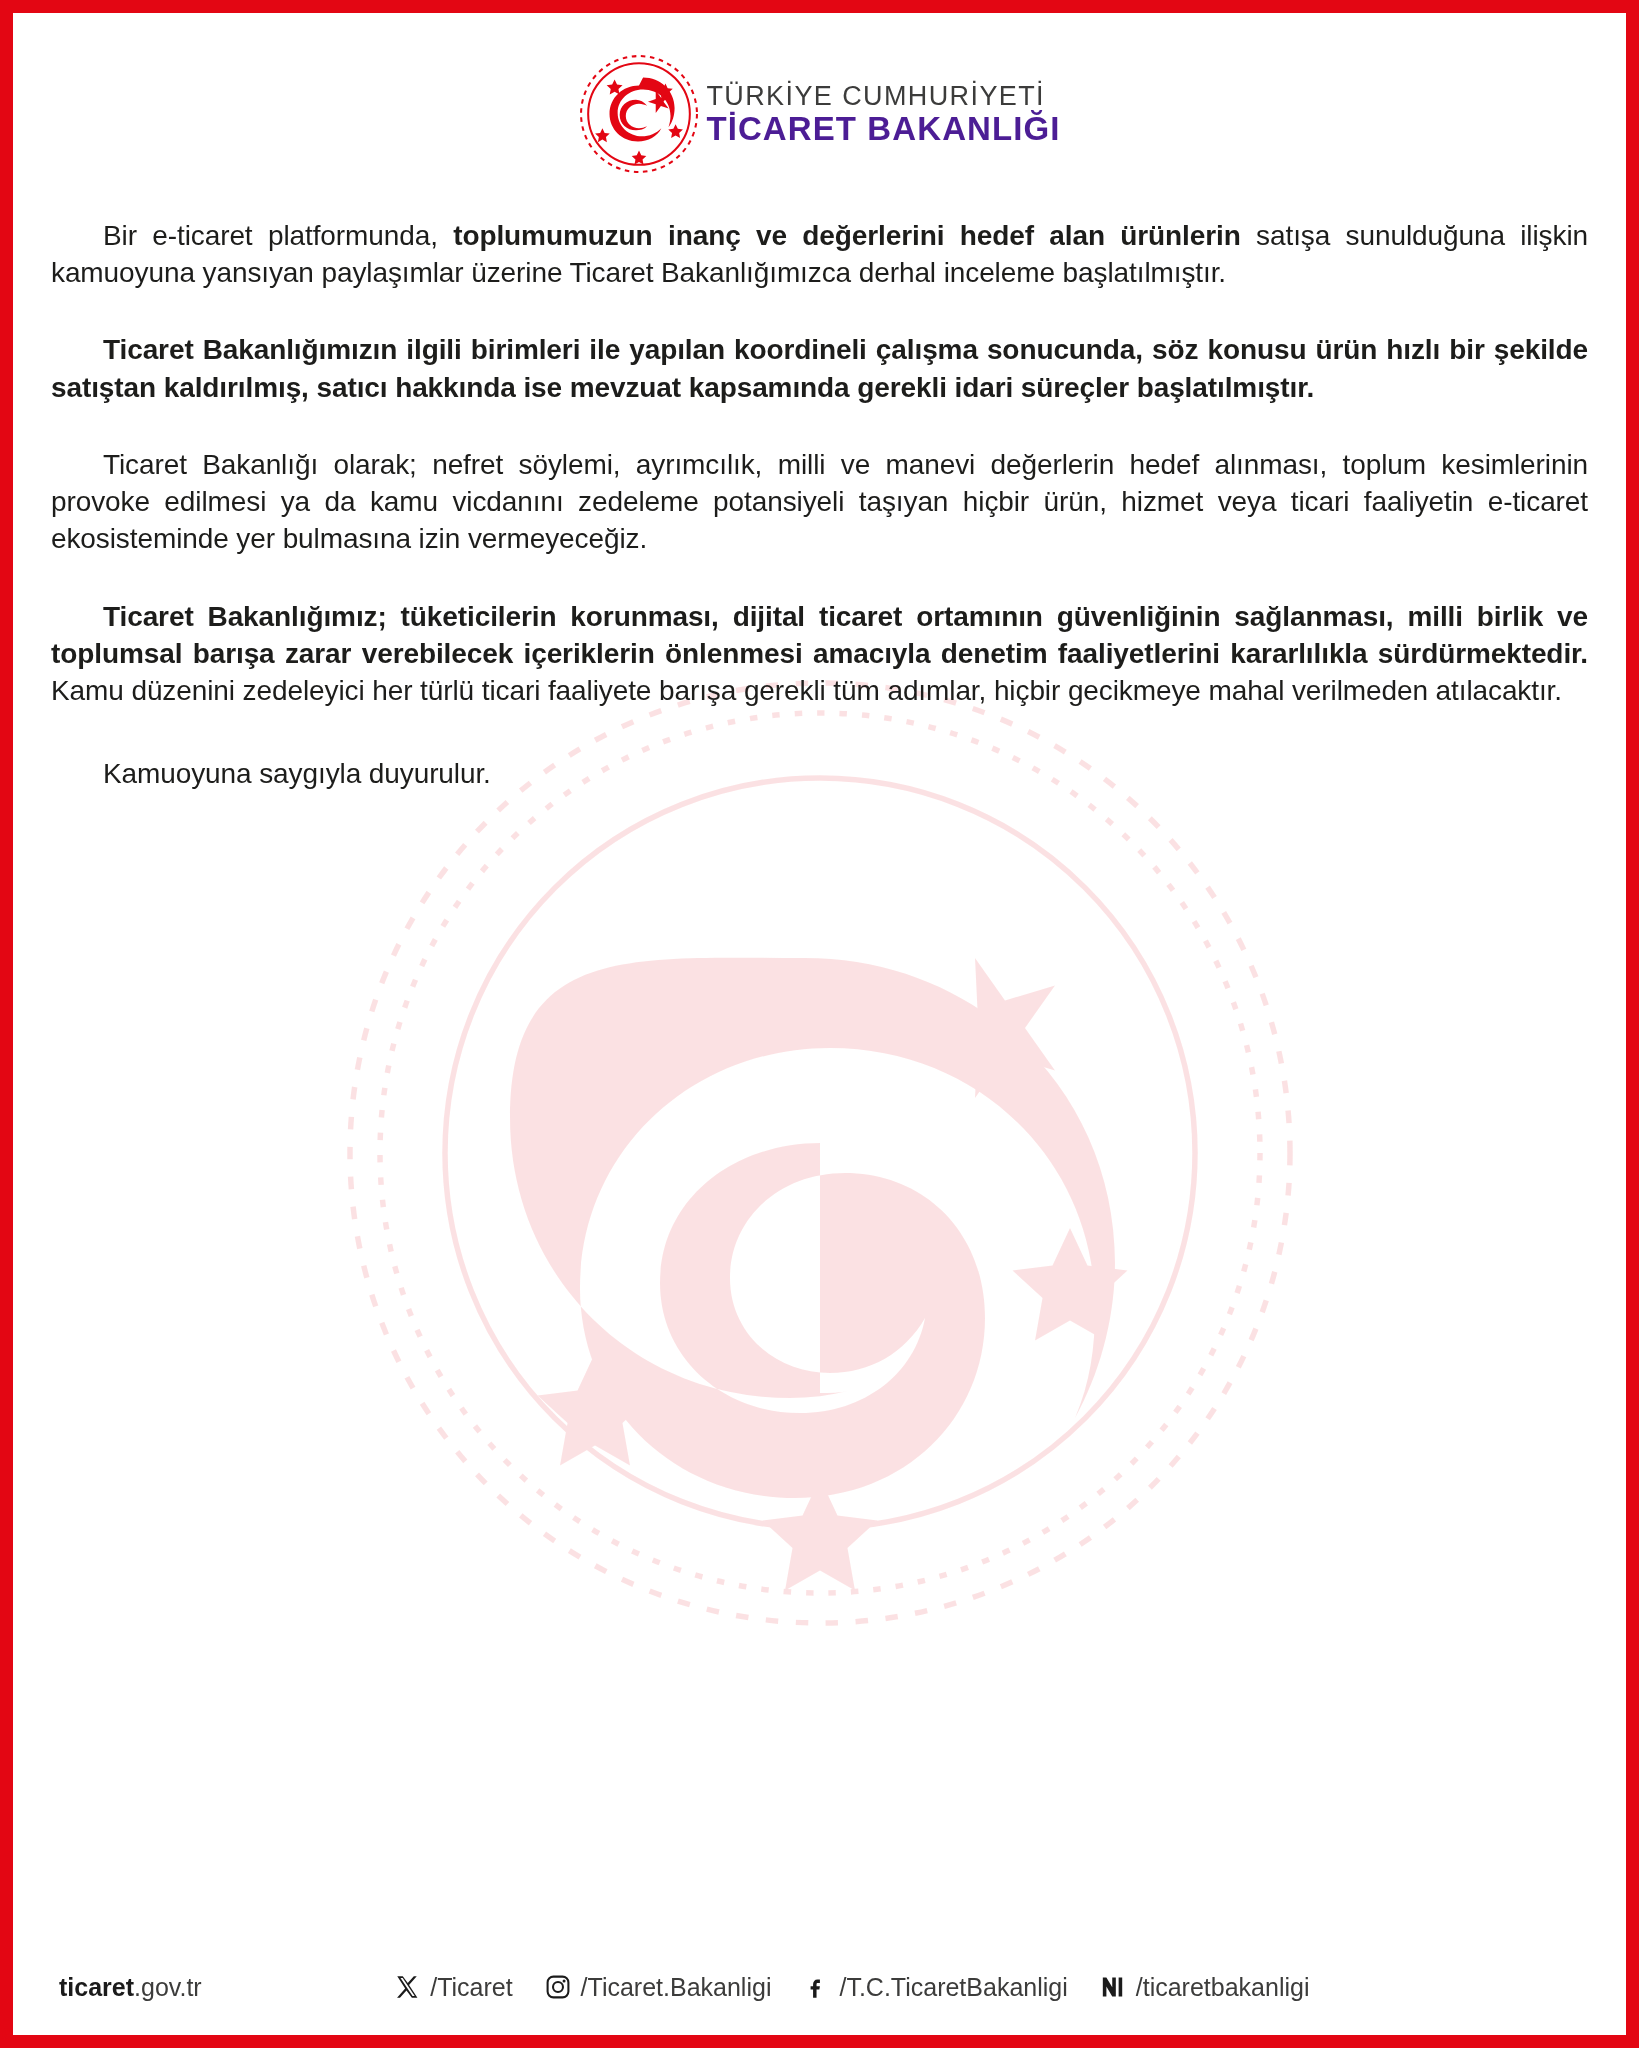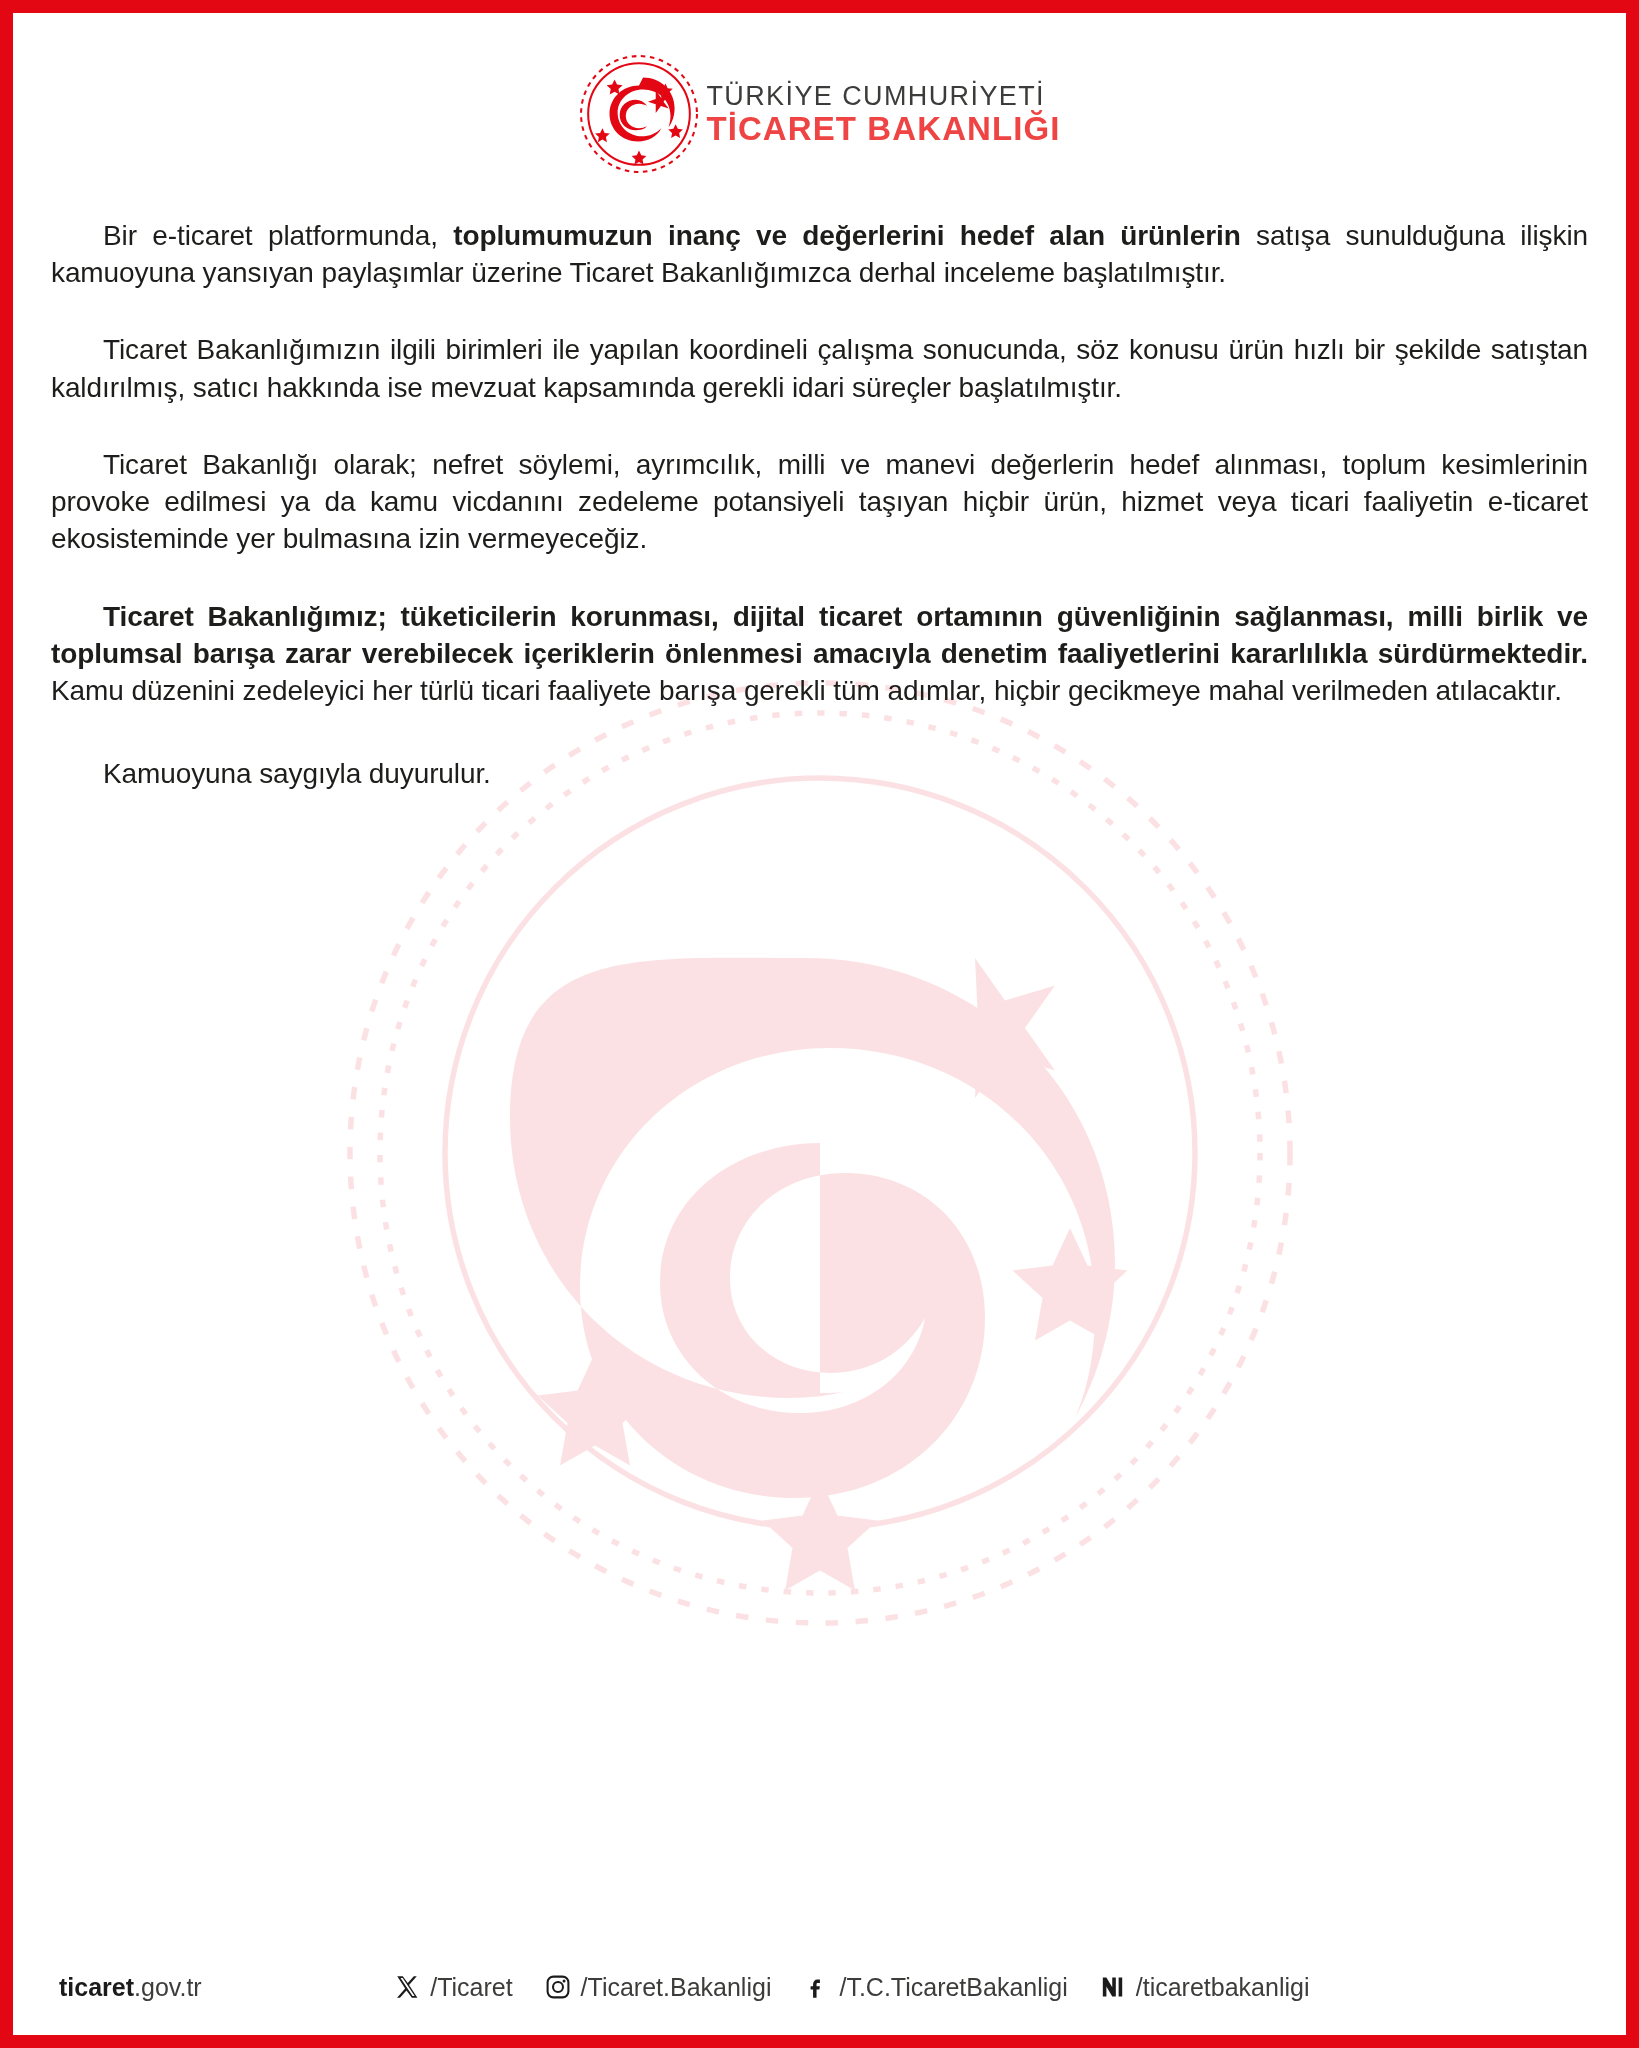--- a/index.html
+++ b/index.html
@@ -92,42 +92,42 @@
   }
   .logo-line1 {
     font-size: 27px;
     letter-spacing: 1.4px;
     color: #3c3c3b;
     font-weight: 400;
   }
   .logo-line2 {
     font-size: 33px;
     letter-spacing: 1.1px;
-    color: #ef4444;
+    color: #4c1d95;
     font-weight: 700;
   }
 
   
   .body-text {
     position: relative;
     z-index: 2;
     padding: 14px 38px 0 38px;
     flex: 1 1 auto;
   }
   .para {
     font-size: 28px;
     line-height: 1.33;
     color: #1d1d1b;
     text-align: justify;
     text-indent: 52px;
     margin: 0 0 40px 0;
     letter-spacing: -0.1px;
   }
   .para.bold {
-    font-weight: 400;
+    font-weight: 700;
   }
   .para b {
     font-weight: 700;
   }
   .para.closing {
     margin-top: 46px;
     text-align: left;
   }
 
   

